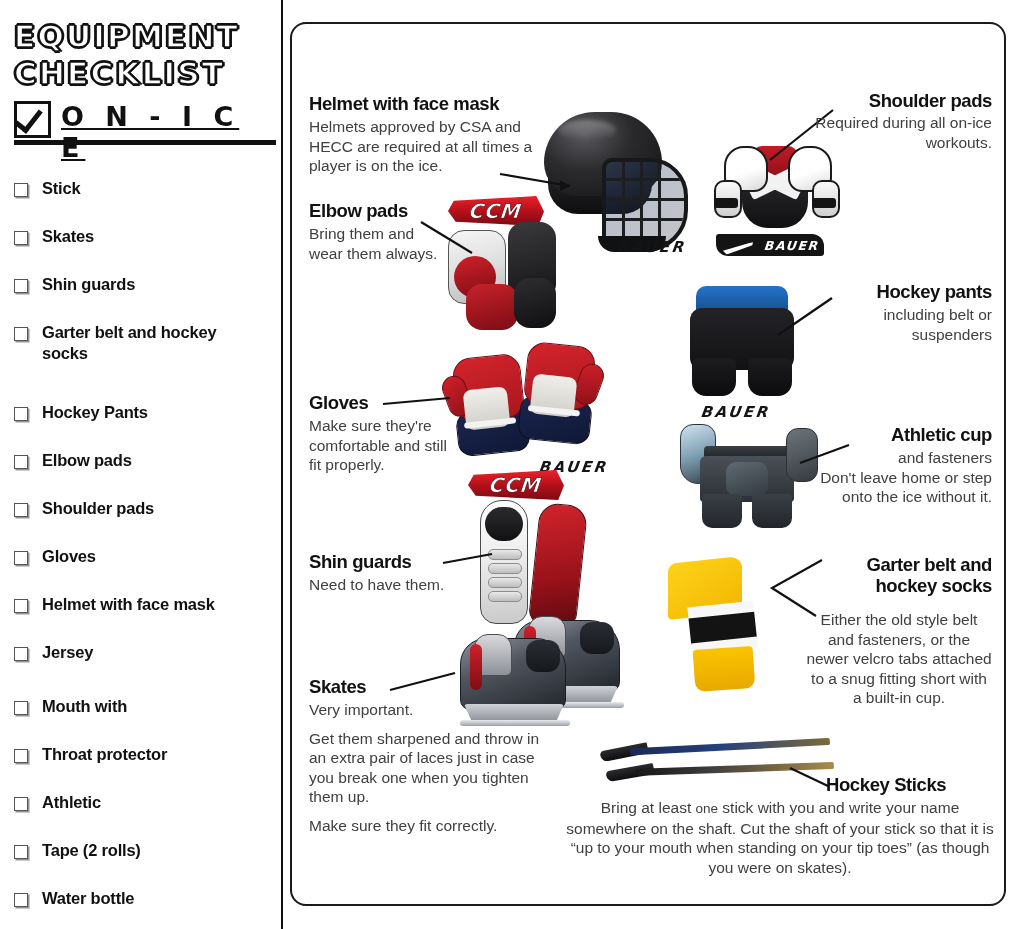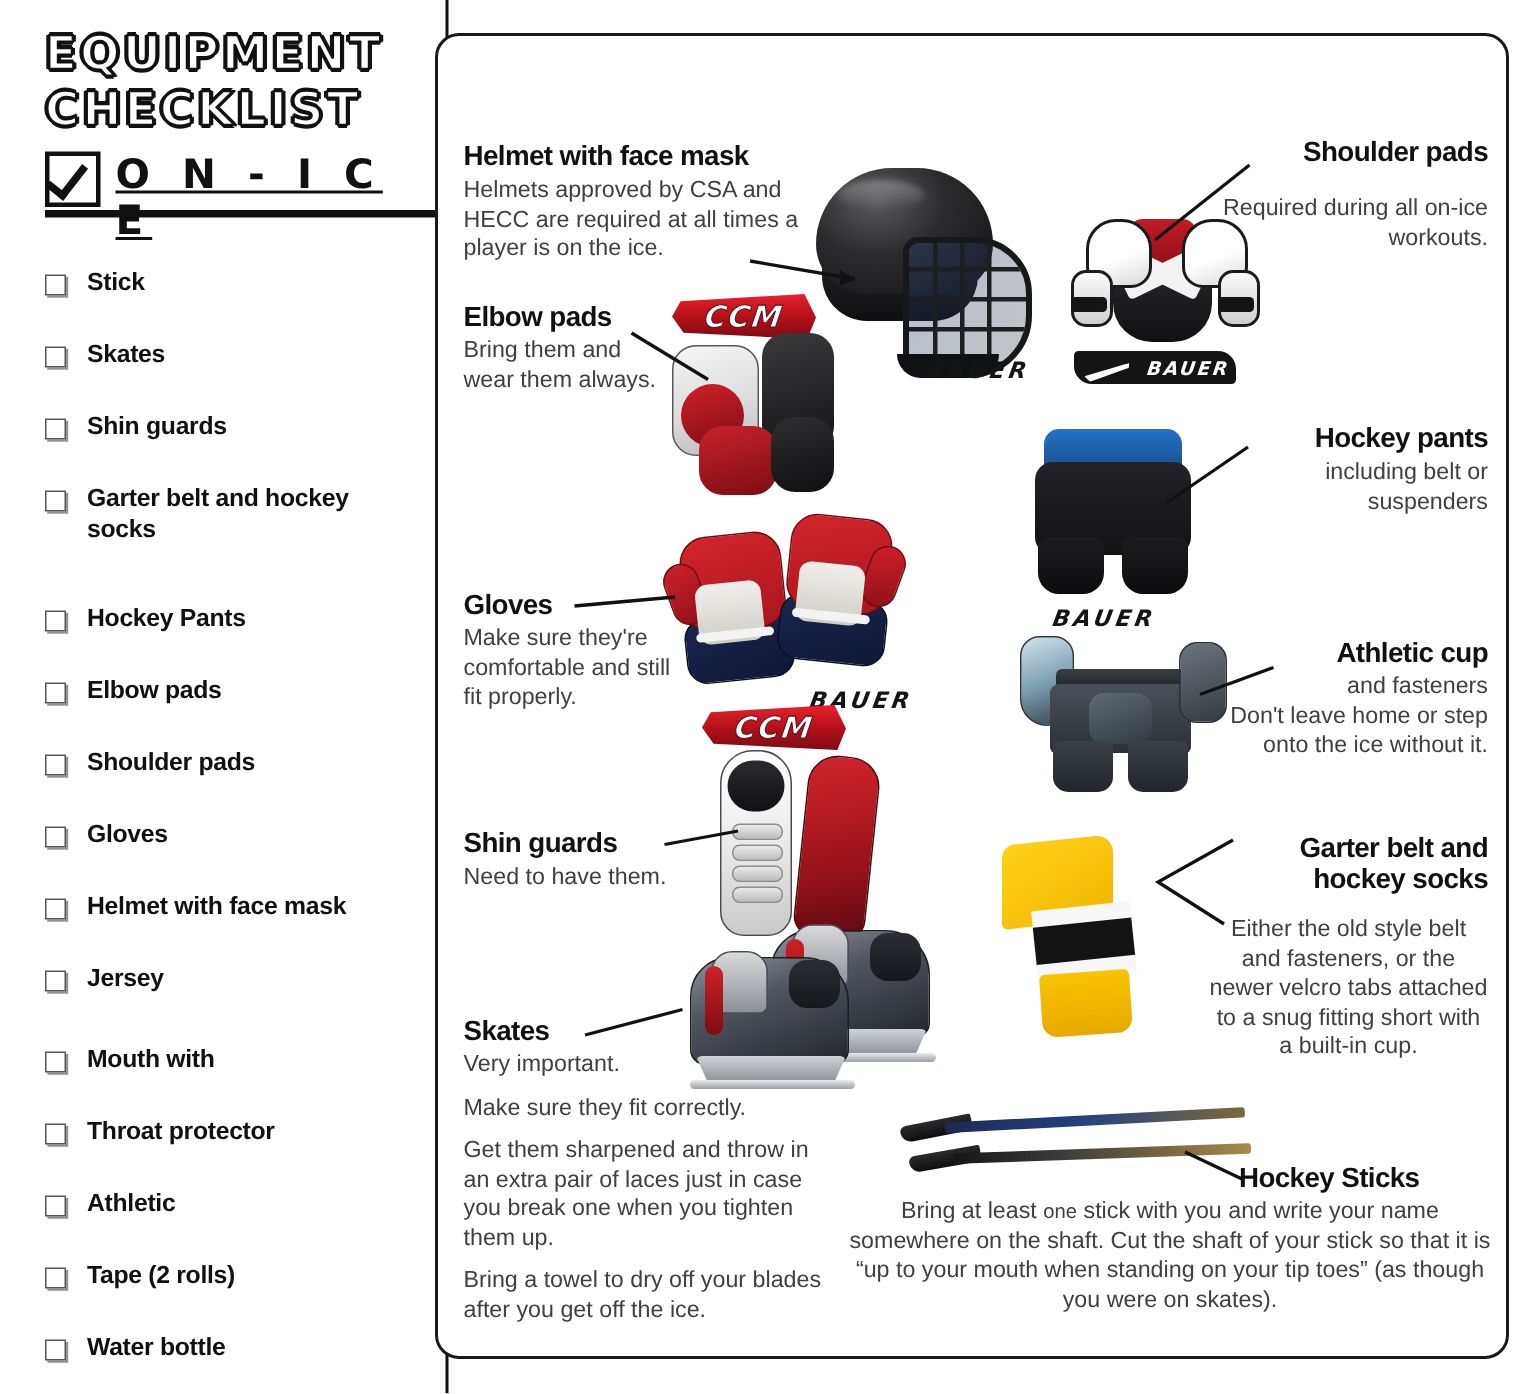--- a/index.html
+++ b/index.html
@@ -4,21 +4,21 @@
 <style>
   html,body{margin:0;padding:0;background:#ffffff;}
   body{
     width:1024px;height:929px;position:relative;overflow:hidden;
     font-family:"Liberation Sans","DejaVu Sans",sans-serif;
     color:#111;
   }
   .page{position:absolute;inset:0;}
 
   
-  .sidebar{position:absolute;left:16px;top:0;width:282px;height:929px;}
+  .sidebar{position:absolute;left:0;top:0;width:282px;height:929px;}
   .sidebar-rule{position:absolute;left:281px;top:0;width:2px;height:929px;background:#111;}
 
   .title-block{position:absolute;left:14px;top:18px;width:262px;}
   .outline-title{
     font-family:"DejaVu Sans",sans-serif;
     font-weight:700;
     font-size:31px;
     letter-spacing:2.2px;
     line-height:37px;
     color:#ffffff;
@@ -515,29 +515,28 @@
     <div class="h-lbl">Shin guards</div>
     <div class="b-txt" style="margin-top:3px;">
       <p>Need to have them.</p>
     </div>
   </div>
 
   <div class="blk" style="left:309px;top:676px;width:240px;">
     <div class="h-lbl">Skates</div>
     <div class="b-txt" style="margin-top:3px;">
       <p>Very important.</p>
+      <p>Get them sharpened and throw in an extra pair of laces just in case you break one when you tighten them up.</p>
       <p>Make sure they fit correctly.</p>
-      <p>Get them sharpened and throw in an extra pair of laces just in case you break one when you tighten them up.</p>
-      <p>Bring a towel to dry off your blades after you get off the ice.</p>
     </div>
   </div>
 
   <div class="blk right" style="left:796px;top:90px;width:196px;">
     <div class="h-lbl">Shoulder pads</div>
-    <div class="b-txt right" style="margin-top:18px;">
+    <div class="b-txt right" style="margin-top:2px;">
       <p>Required during all on-ice workouts.</p>
     </div>
   </div>
 
   <div class="blk right" style="left:826px;top:281px;width:166px;">
     <div class="h-lbl">Hockey pants</div>
     <div class="b-txt right" style="margin-top:3px;">
       <p>including belt or  suspenders</p>
     </div>
   </div>

